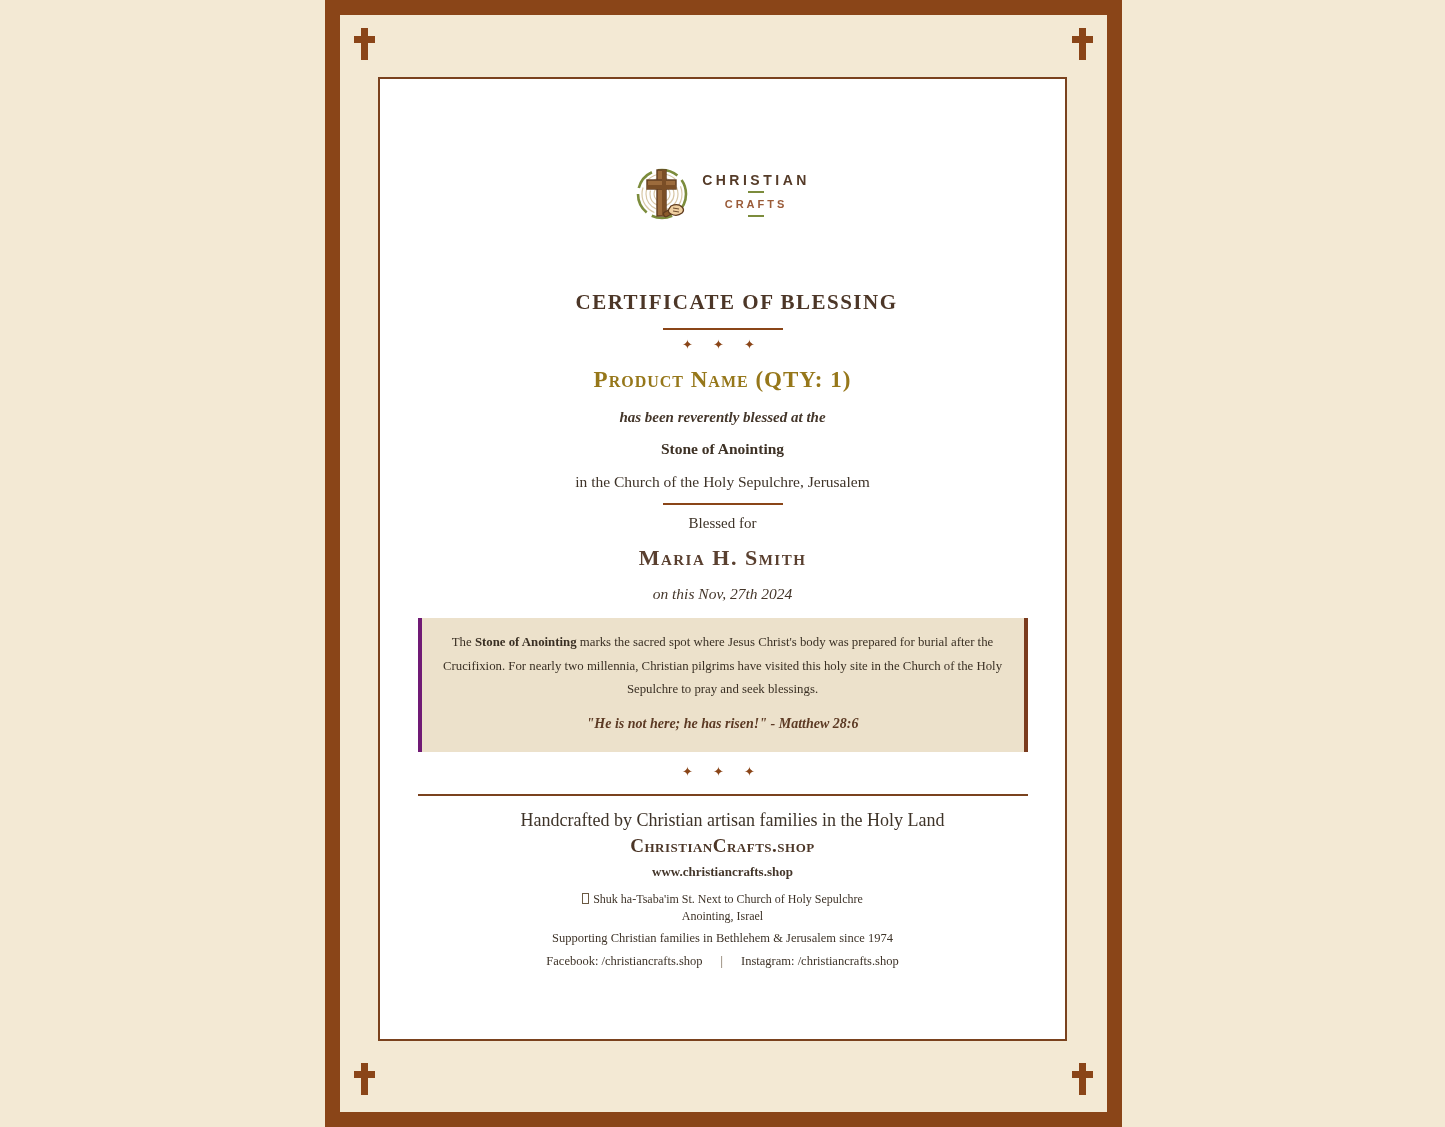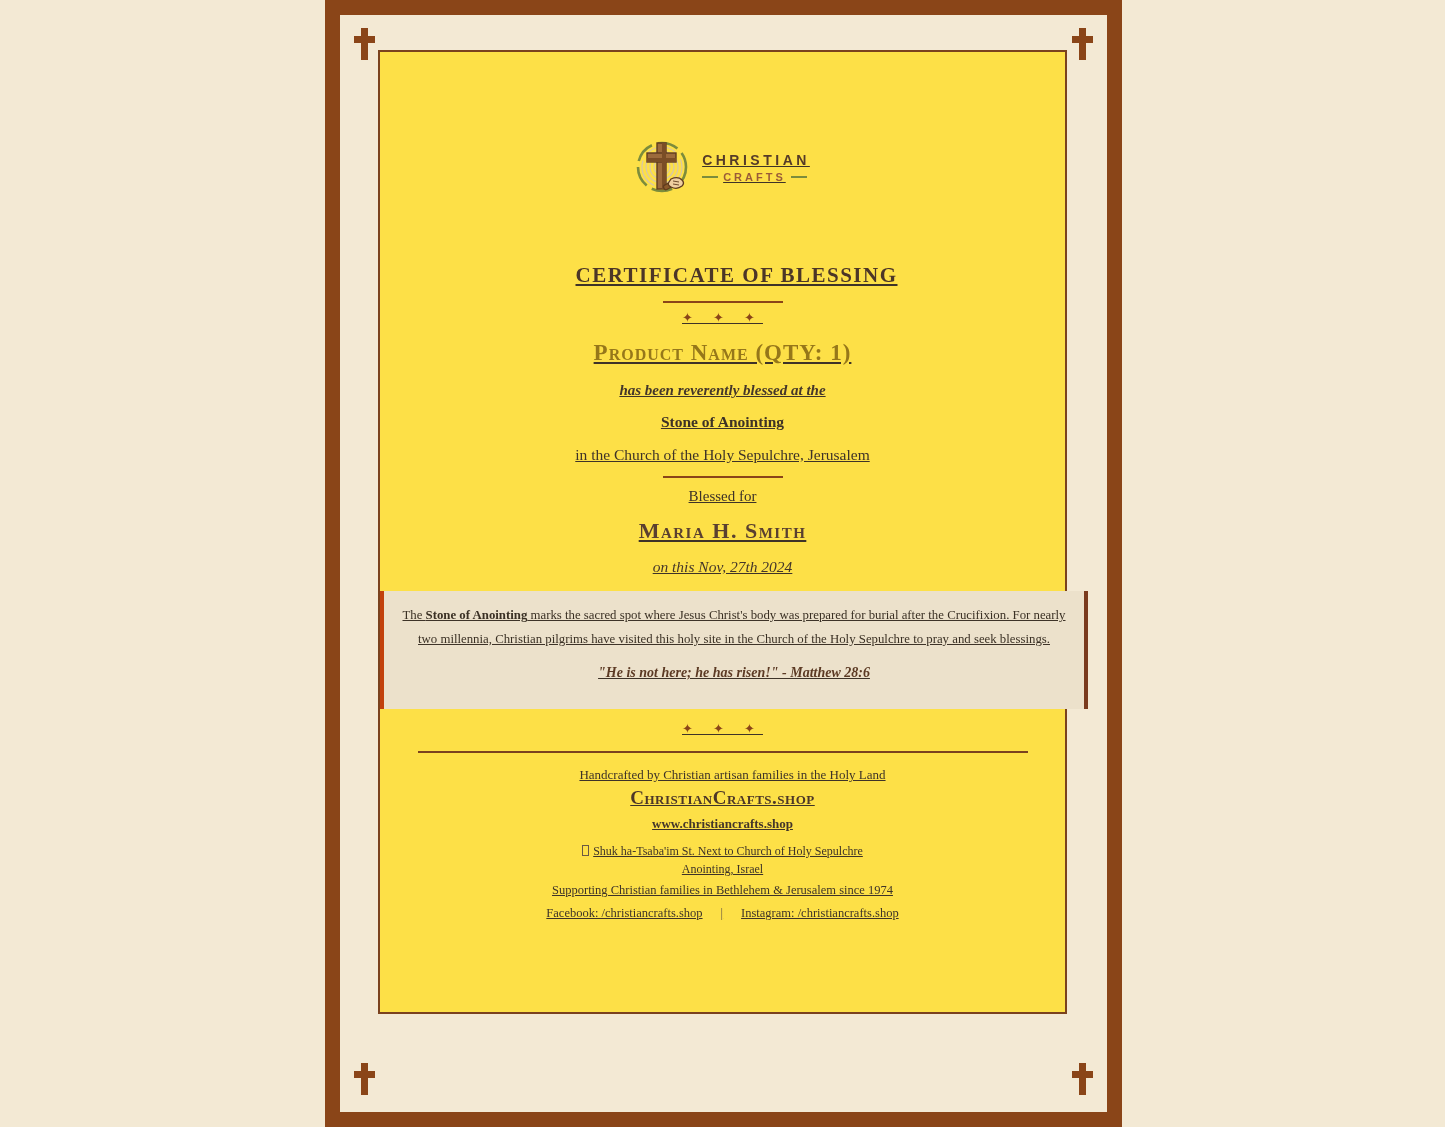--- a/index.html
+++ b/index.html
@@ -18,38 +18,37 @@
   }
   .corner-cross { position:absolute; width:21px; height:32px; }
   .corner-cross .v { position:absolute; left:7px; top:0; width:7px; height:32px; background:#8A4518; }
   .corner-cross .h { position:absolute; left:0; top:8px; width:21px; height:7px; background:#8A4518; }
   .cross-tl { left:14px; top:13px; }
   .cross-tr { right:14px; top:13px; }
   .cross-bl { left:14px; bottom:17px; }
   .cross-br { right:14px; bottom:17px; }
 
   .certificate {
-    position:absolute; left:38px; top:35px;
+    position:absolute; left:38px; top:62px;
     width:689px; height:964px;
-    background:#fde047;
+    background:#ffffff;
     border:2px solid #7A421E;
     text-align:center;
-    text-decoration:underline;
   }
 
   
   .logo-row { margin-top:85px; display:flex; justify-content:center; align-items:center; gap:9px; }
   .logo-icon { width:58px; height:60px; }
   .logo-text { text-align:left; }
   .logo-name {
     font-family:"Liberation Sans", sans-serif;
     font-weight:bold; font-size:14px; letter-spacing:3.5px;
     color:#553B28;
   }
-  .logo-sub { display:flex; align-items:center; gap:5px; margin-top:3px; }
+  .logo-sub { display:flex; align-items:center; gap:5px; margin-top:3px;flex-direction:column; }
   .logo-dash { width:16px; height:2px; background:#7C8C3C; }
   .logo-craft {
     font-family:"Liberation Sans", sans-serif;
     font-weight:bold; font-size:11px; letter-spacing:3px;
     color:#9A5B38;
   }
 
   .cert-title {
     margin-top:66px;
     font-size:21px; font-weight:bold; letter-spacing:1.5px;
@@ -74,39 +73,39 @@
   .blessed-for { margin-top:10px; font-size:15px; }
   .recipient {
     margin-top:13px;
     font-variant:small-caps;
     font-size:22px; font-weight:bold; letter-spacing:1.5px;
     color:#5A4030;
   }
   .date-line { margin-top:14px; font-size:15.5px; font-style:italic; color:#44362A; }
 
   .info-box {
-    width:708px; margin:15px auto 0;
+    width:610px; margin:15px auto 0;
     background:#ECE1CB;
-    border-left:4px solid #c2410c;
+    border-left:4px solid #701a75;
     border-right:4px solid #7A3B1E;
-    padding:13px 18px 23px;
+    padding:13px 18px 15px;
     font-size:12.8px; line-height:1.85;
     color:#3A3024;
   }
   .info-box .bold { font-weight:bold; }
   .info-quote {
     margin-top:9px;
     font-size:14px; font-weight:bold; font-style:italic;
     color:#5C3A24;
   }
 
   .ornament2 { margin-top:12px; }
   .divider-long { width:610px; height:2px; background:#7A421E; margin:15px auto 0; }
 
-  .handcrafted { margin-top:14px; font-size:13px;padding-left:20px; }
+  .handcrafted { margin-top:14px; font-size:18px;padding-left:20px; }
   .brand {
     margin-top:4px;
     font-variant:small-caps;
     font-size:19px; font-weight:bold; letter-spacing:0.5px;
     color:#4C3627;
   }
   .website { margin-top:7px; font-size:13px; font-weight:bold; color:#44362A; }
   .address { margin-top:11px; font-size:12px; line-height:1.45; }
   .tofu {
     display:inline-block; width:7px; height:11px;

